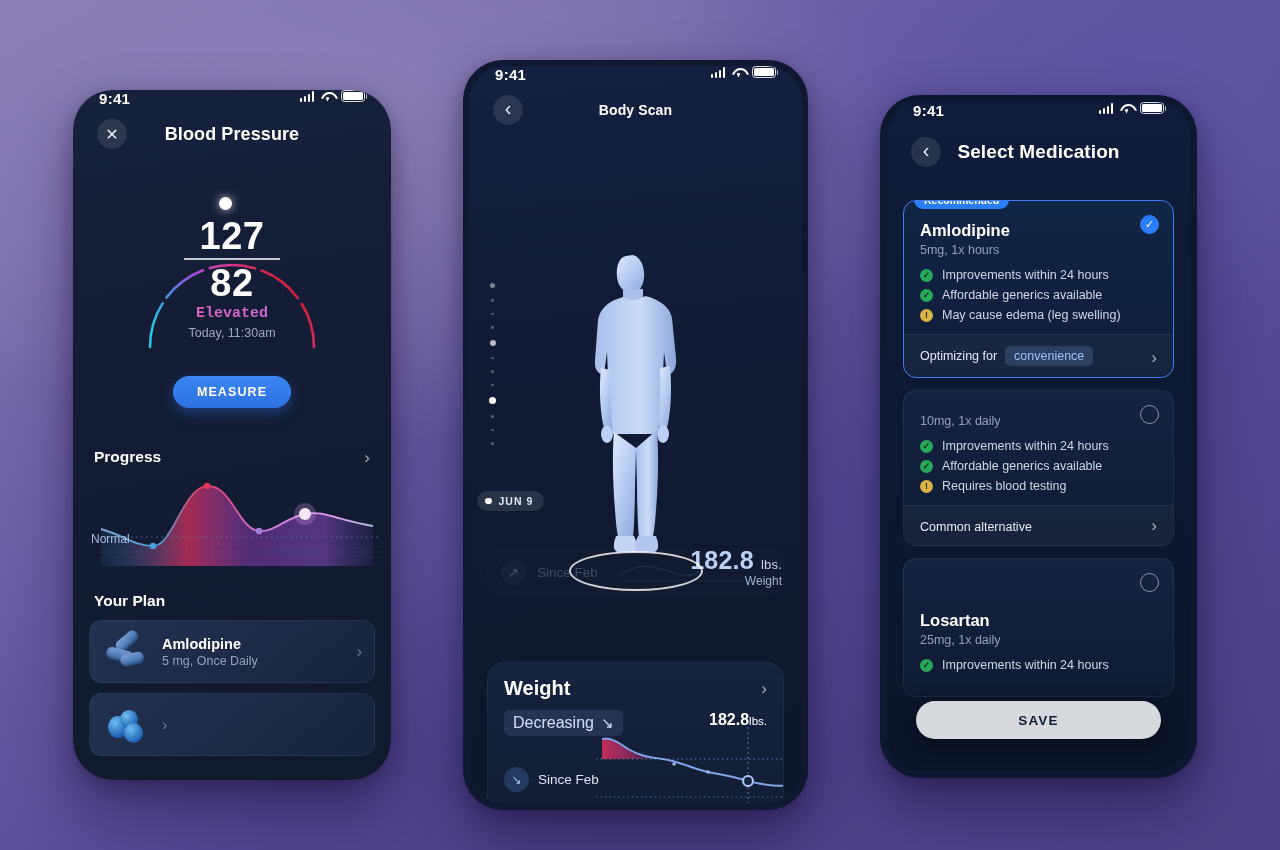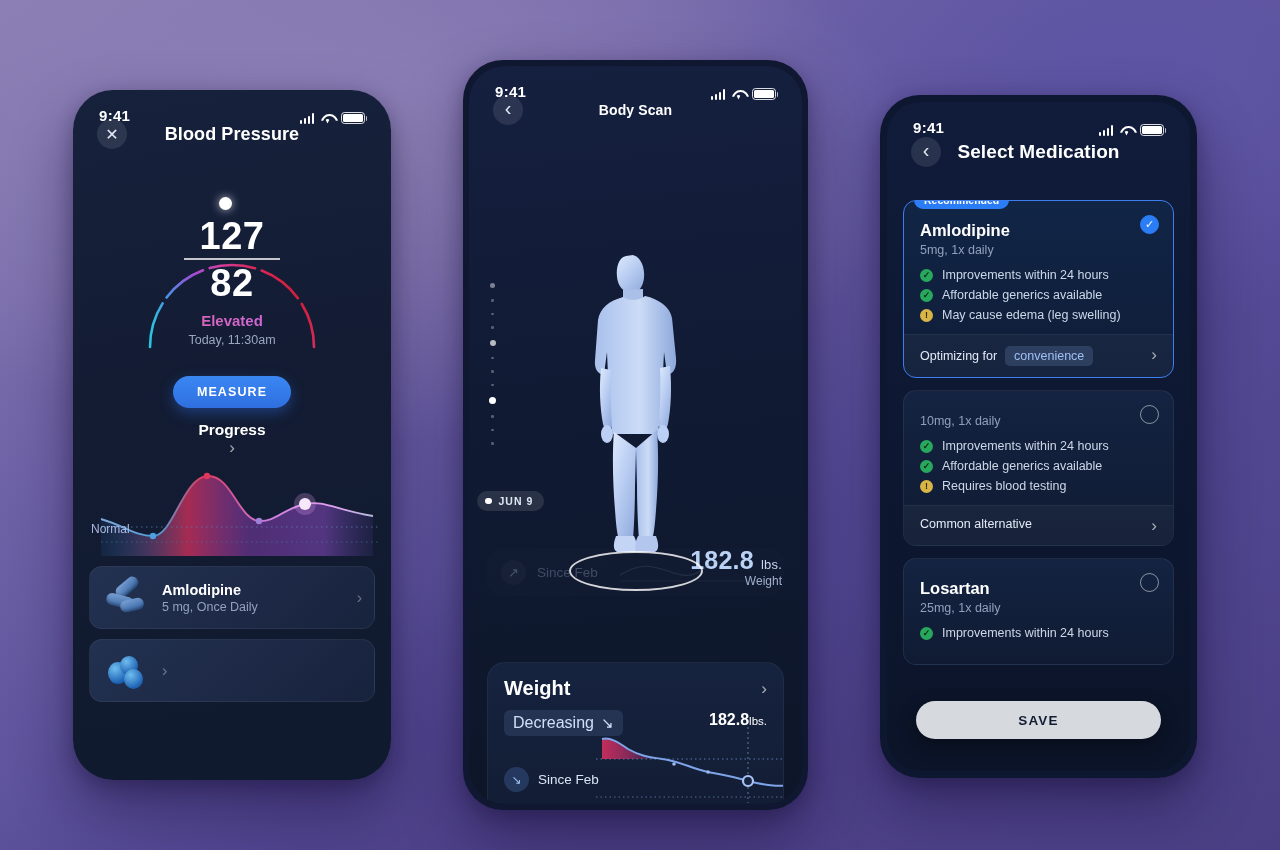--- a/index.html
+++ b/index.html
@@ -29,22 +29,22 @@
            background:linear-gradient(170deg,#16213c 0%, #131c33 40%, #101a2e 100%); }
   #phone2{ left:463px; top:60px; width:345px; height:750px;
            background:#0f1830; padding:6px; }
   #phone2 .screen{ inset:6px; border-radius:36px; background:linear-gradient(175deg,#152040 0%,#101a33 45%,#0d1628 100%); }
   #phone3{ left:880px; top:95px; width:317px; height:683px;
            background:#0d1730; padding:7px; }
   #phone3 .screen{ inset:7px; border-radius:34px; background:linear-gradient(180deg,#101c3a 0%,#0d1731 55%,#0b1428 100%); }
 
   
   .statusbar{ position:absolute; left:0; right:0; top:0; height:40px;
-    display:flex; align-items:flex-end; justify-content:space-between;
-    padding:6px 26px; color:#fff; }
+    display:flex; align-items:flex-start; justify-content:space-between;
+    padding:0 26px; color:#fff; }
   .sb-time{ font-size:15px; font-weight:600; letter-spacing:.3px; }
   .sb-right{ display:flex; align-items:center; gap:6px; }
   .sig{ display:flex; align-items:flex-end; gap:1.5px; height:11px; }
   .sig i{ display:block; width:2.5px; background:#fff; border-radius:1px; }
   .sig i:nth-child(1){height:4px;} .sig i:nth-child(2){height:6px;}
   .sig i:nth-child(3){height:8px;} .sig i:nth-child(4){height:11px;}
   .wifi{ width:15px; height:11px; position:relative; }
   .wifi::before{ content:""; position:absolute; left:1px; top:1px; width:13px; height:13px;
     border:2.2px solid #fff; border-radius:50%;
     clip-path:polygon(0 0,100% 0,100% 42%,0 42%); }
@@ -68,30 +68,30 @@
 
   
   .gauge-wrap{ position:relative; width:228px; height:190px; margin:10px auto 0; }
   .gauge-svg{ position:absolute; left:0; top:0; }
   .gauge-knob{ position:absolute; left:101px; top:25px; width:13px; height:13px;
     border-radius:50%; background:#fff; box-shadow:0 0 10px rgba(255,255,255,.7); }
   .bp-values{ position:absolute; left:0; right:0; top:44px; text-align:center; }
   .bp-sys{ color:#fff; font-size:38px; font-weight:700; line-height:40px; letter-spacing:.5px;}
   .bp-rule{ width:96px; height:1.6px; background:rgba(255,255,255,.75); margin:2px auto 3px; }
   .bp-dia{ color:#fff; font-size:38px; font-weight:700; line-height:40px; letter-spacing:.5px;}
-  .bp-status{ margin-top:9px; font-size:15px; font-weight:700; color:#d26ae0;
-    background:linear-gradient(90deg,#e05fa0,#c56ef0); -webkit-background-clip:text; background-clip:text; -webkit-text-fill-color:transparent;}
+  .bp-status{ margin-top:2px; font-size:15px; font-weight:700; color:#d26ae0;
+    background:linear-gradient(90deg,#e05fa0,#c56ef0); -webkit-background-clip:text; background-clip:text;font-family:Liberation Mono, monospace; -webkit-text-fill-color:transparent;}
   .bp-time{ margin-top:4px; font-size:12.5px; color:#9aa6c0; }
   .measure-btn{ display:block; margin:14px auto 0; padding:9px 0; width:118px;
     border-radius:18px; background:linear-gradient(180deg,#3a87f2,#2f6fe0);
     color:#fff; font-size:12.5px; font-weight:700; letter-spacing:1.1px; text-align:center;
     border:none; box-shadow:0 5px 14px rgba(47,111,224,.4); }
 
   .sec-head{ display:flex; align-items:center; justify-content:space-between;
-    padding:0 21px; margin-top:13px;flex-direction:column; }
+    padding:0 21px; margin-top:40px; }
   .sec-title{ color:#fff; font-size:15.5px; font-weight:700; }
   .chev{ color:rgba(255,255,255,.62); font-size:17px; line-height:1; }
 
   .prog-chart{ position:relative; width:100%; height:92px; margin-top:8px; }
   .normal-lbl{ position:absolute; left:18px; bottom:20px; font-size:12px; color:#a9b9e0; }
 
   .plan-head{ padding:0 21px; margin-top:26px; }
   .plan-card{ margin:10px 16px 0; height:63px; border-radius:13px;
     background:linear-gradient(135deg,rgba(50,68,108,.55),rgba(31,44,75,.5));
     border:1px solid rgba(255,255,255,.055);
@@ -164,21 +164,21 @@
   .med-feats{ margin-top:11px; display:flex; flex-direction:column; gap:6px; }
   .feat{ display:flex; align-items:center; gap:9px; }
   .feat-ico{ width:13px; height:13px; border-radius:50%; flex:0 0 13px;
     display:flex; align-items:center; justify-content:center;
     font-size:9px; font-weight:700; color:#0d2a16; }
   .feat-ico.ok{ background:#27a85c; }
   .feat-ico.warn{ background:#d9b447; color:#3a2e06; }
   .feat-txt{ color:#cdd7e8; font-size:12.5px; }
   .med-foot{ border-top:1px solid rgba(255,255,255,.055);
     background:rgba(255,255,255,.035);
-    padding:11px 16px; display:flex; align-items:flex-start; justify-content:space-between; }
+    padding:11px 16px; display:flex; align-items:flex-end; justify-content:space-between; }
   .med-foot-l{ display:flex; align-items:center; gap:8px; }
   .foot-txt{ color:#e3eaf6; font-size:12.5px; }
   .foot-tag{ background:rgba(120,150,205,.23); color:#9dc0f5; font-size:12.5px;
     padding:3px 9px; border-radius:5px; }
   .radio{ position:absolute; right:14px; top:14px; width:19px; height:19px; border-radius:50%;
     border:1.6px solid rgba(255,255,255,.5); }
   .radio.checked{ background:#2b7df5; border-color:#2b7df5;
     display:flex; align-items:center; justify-content:center; color:#fff; font-size:11px; }
   .fade-mask{ position:absolute; left:0; right:0; bottom:0; height:92px;
     background:linear-gradient(180deg,rgba(11,20,40,0),rgba(11,20,40,.92) 55%,#0b1428 100%);
@@ -273,20 +273,23 @@
           <line x1="28" y1="78" x2="306" y2="78" stroke="#3f7fa8" stroke-width="1" stroke-dasharray="1.5 3.5" opacity=".6"></line>
           <circle cx="80" cy="72" r="3.2" fill="#4f9fe0"></circle>
           <circle cx="134" cy="12" r="3.2" fill="#e0365c"></circle>
           <circle cx="186" cy="57" r="3.2" fill="#9f7fd8"></circle>
           <circle cx="232" cy="40" r="6" fill="#fff"></circle>
           <circle cx="232" cy="40" r="11" fill="#e0a0f0" opacity=".25"></circle>
         </svg>
         <div class="normal-lbl">Normal</div>
       </div>
 
+      <div class="plan-head">
+        <div class="sec-title">Your Plan</div>
+      </div>
 
       <div class="plan-card">
         <div class="pill-ico">
           <div class="cap" style="left:12px; top:4px; transform:rotate(-40deg);"></div>
           <div class="cap" style="left:4px; top:18px; transform:rotate(15deg); width:28px;"></div>
           <div class="cap" style="left:18px; top:22px; transform:rotate(-12deg); width:24px;"></div>
         </div>
         <div class="plan-txt">
           <div class="plan-name">Amlodipine</div>
           <div class="plan-sub">5 mg, Once Daily</div>
@@ -464,21 +467,21 @@
         <div class="nav-title">Select Medication</div>
       </div>
 
       <div class="med-list">
 
         <div class="med-card selected" style="margin-top:14px;">
           <div class="rec-badge">Recommended</div>
           <div class="radio checked">✓</div>
           <div class="med-body">
             <div class="med-name">Amlodipine</div>
-            <div class="med-dose">5mg, 1x daily</div>
+            <div class="med-dose">5mg, 1x hours</div>
             <div class="med-feats">
               <div class="feat">
                 <span class="feat-ico ok">✓</span>
                 <span class="feat-txt">Improvements within 24 hours</span>
               </div>
               <div class="feat">
                 <span class="feat-ico ok">✓</span>
                 <span class="feat-txt">Affordable generics available</span>
               </div>
               <div class="feat">
@@ -518,21 +521,21 @@
           <div class="med-foot">
             <div class="med-foot-l">
               <span class="foot-txt">Common alternative</span>
             </div>
             <span class="chev">›</span>
           </div>
         </div>
 
         <div class="med-card">
           <div class="radio"></div>
-          <div class="med-body" style="padding-bottom:24px;">
+          <div class="med-body" style="padding-bottom:24px;margin-top:32px;">
             <div class="med-name">Losartan</div>
             <div class="med-dose">25mg, 1x daily</div>
             <div class="med-feats">
               <div class="feat">
                 <span class="feat-ico ok">✓</span>
                 <span class="feat-txt">Improvements within 24 hours</span>
               </div>
             </div>
           </div>
         </div>

